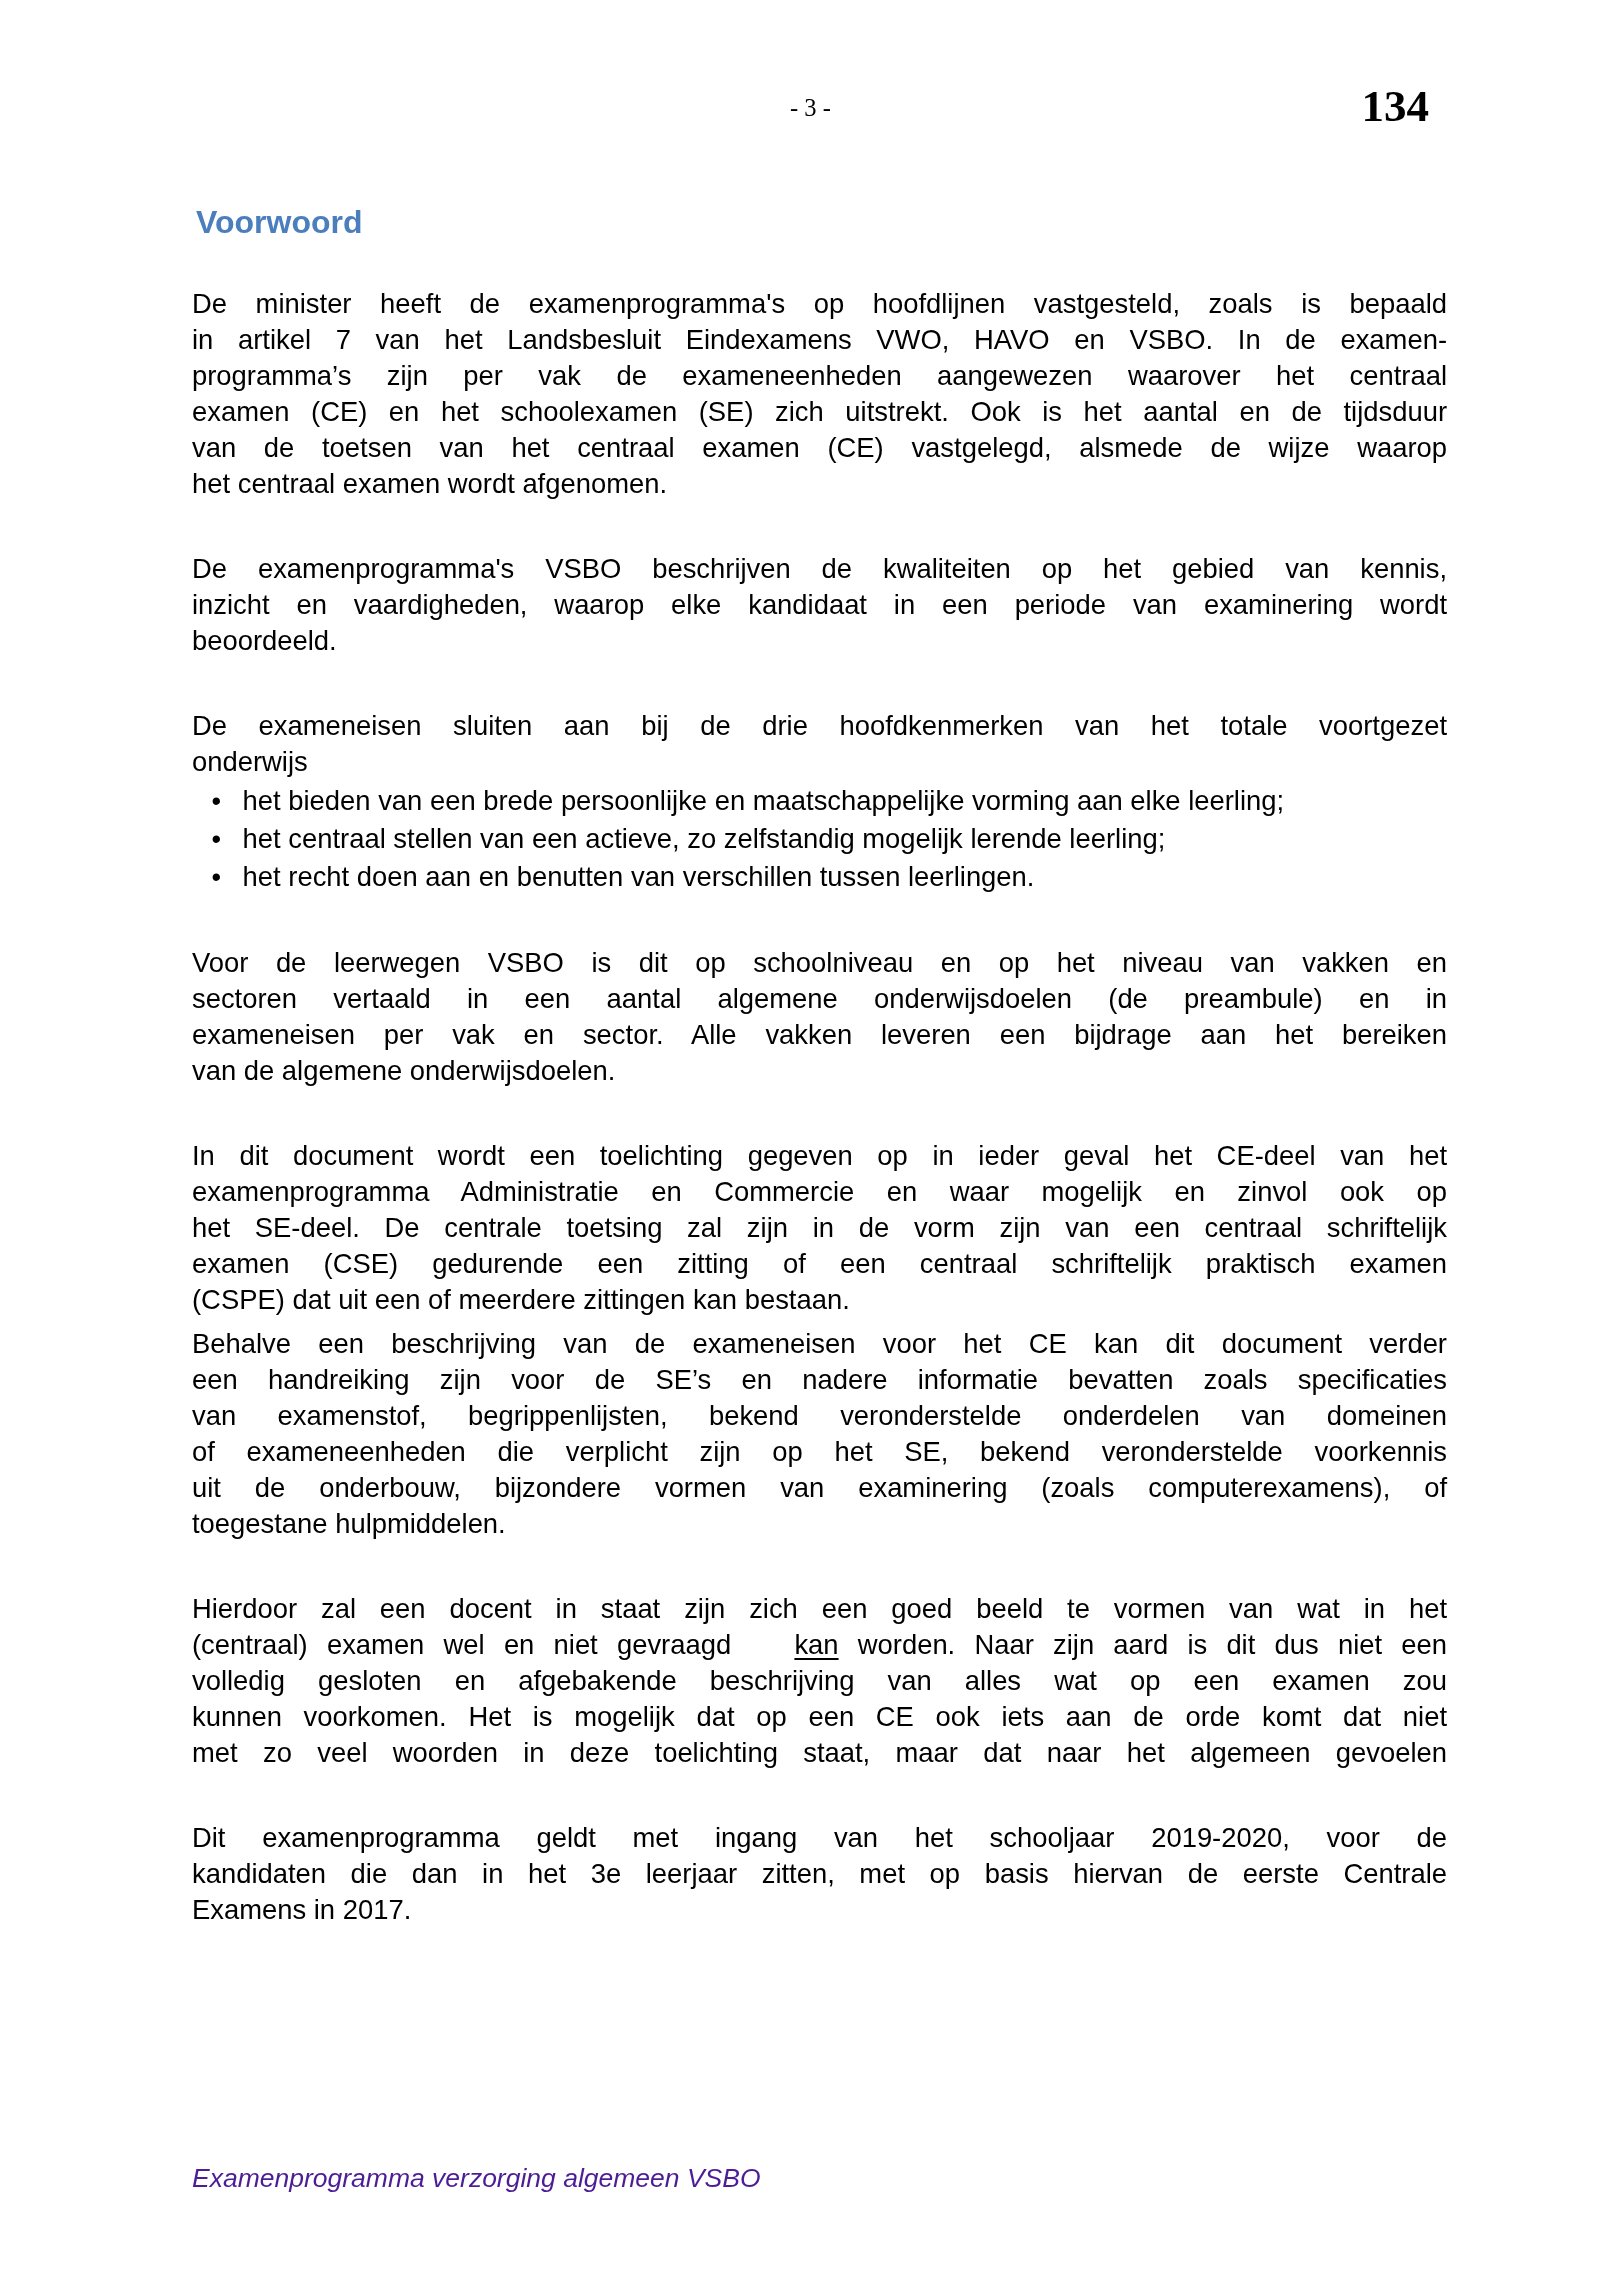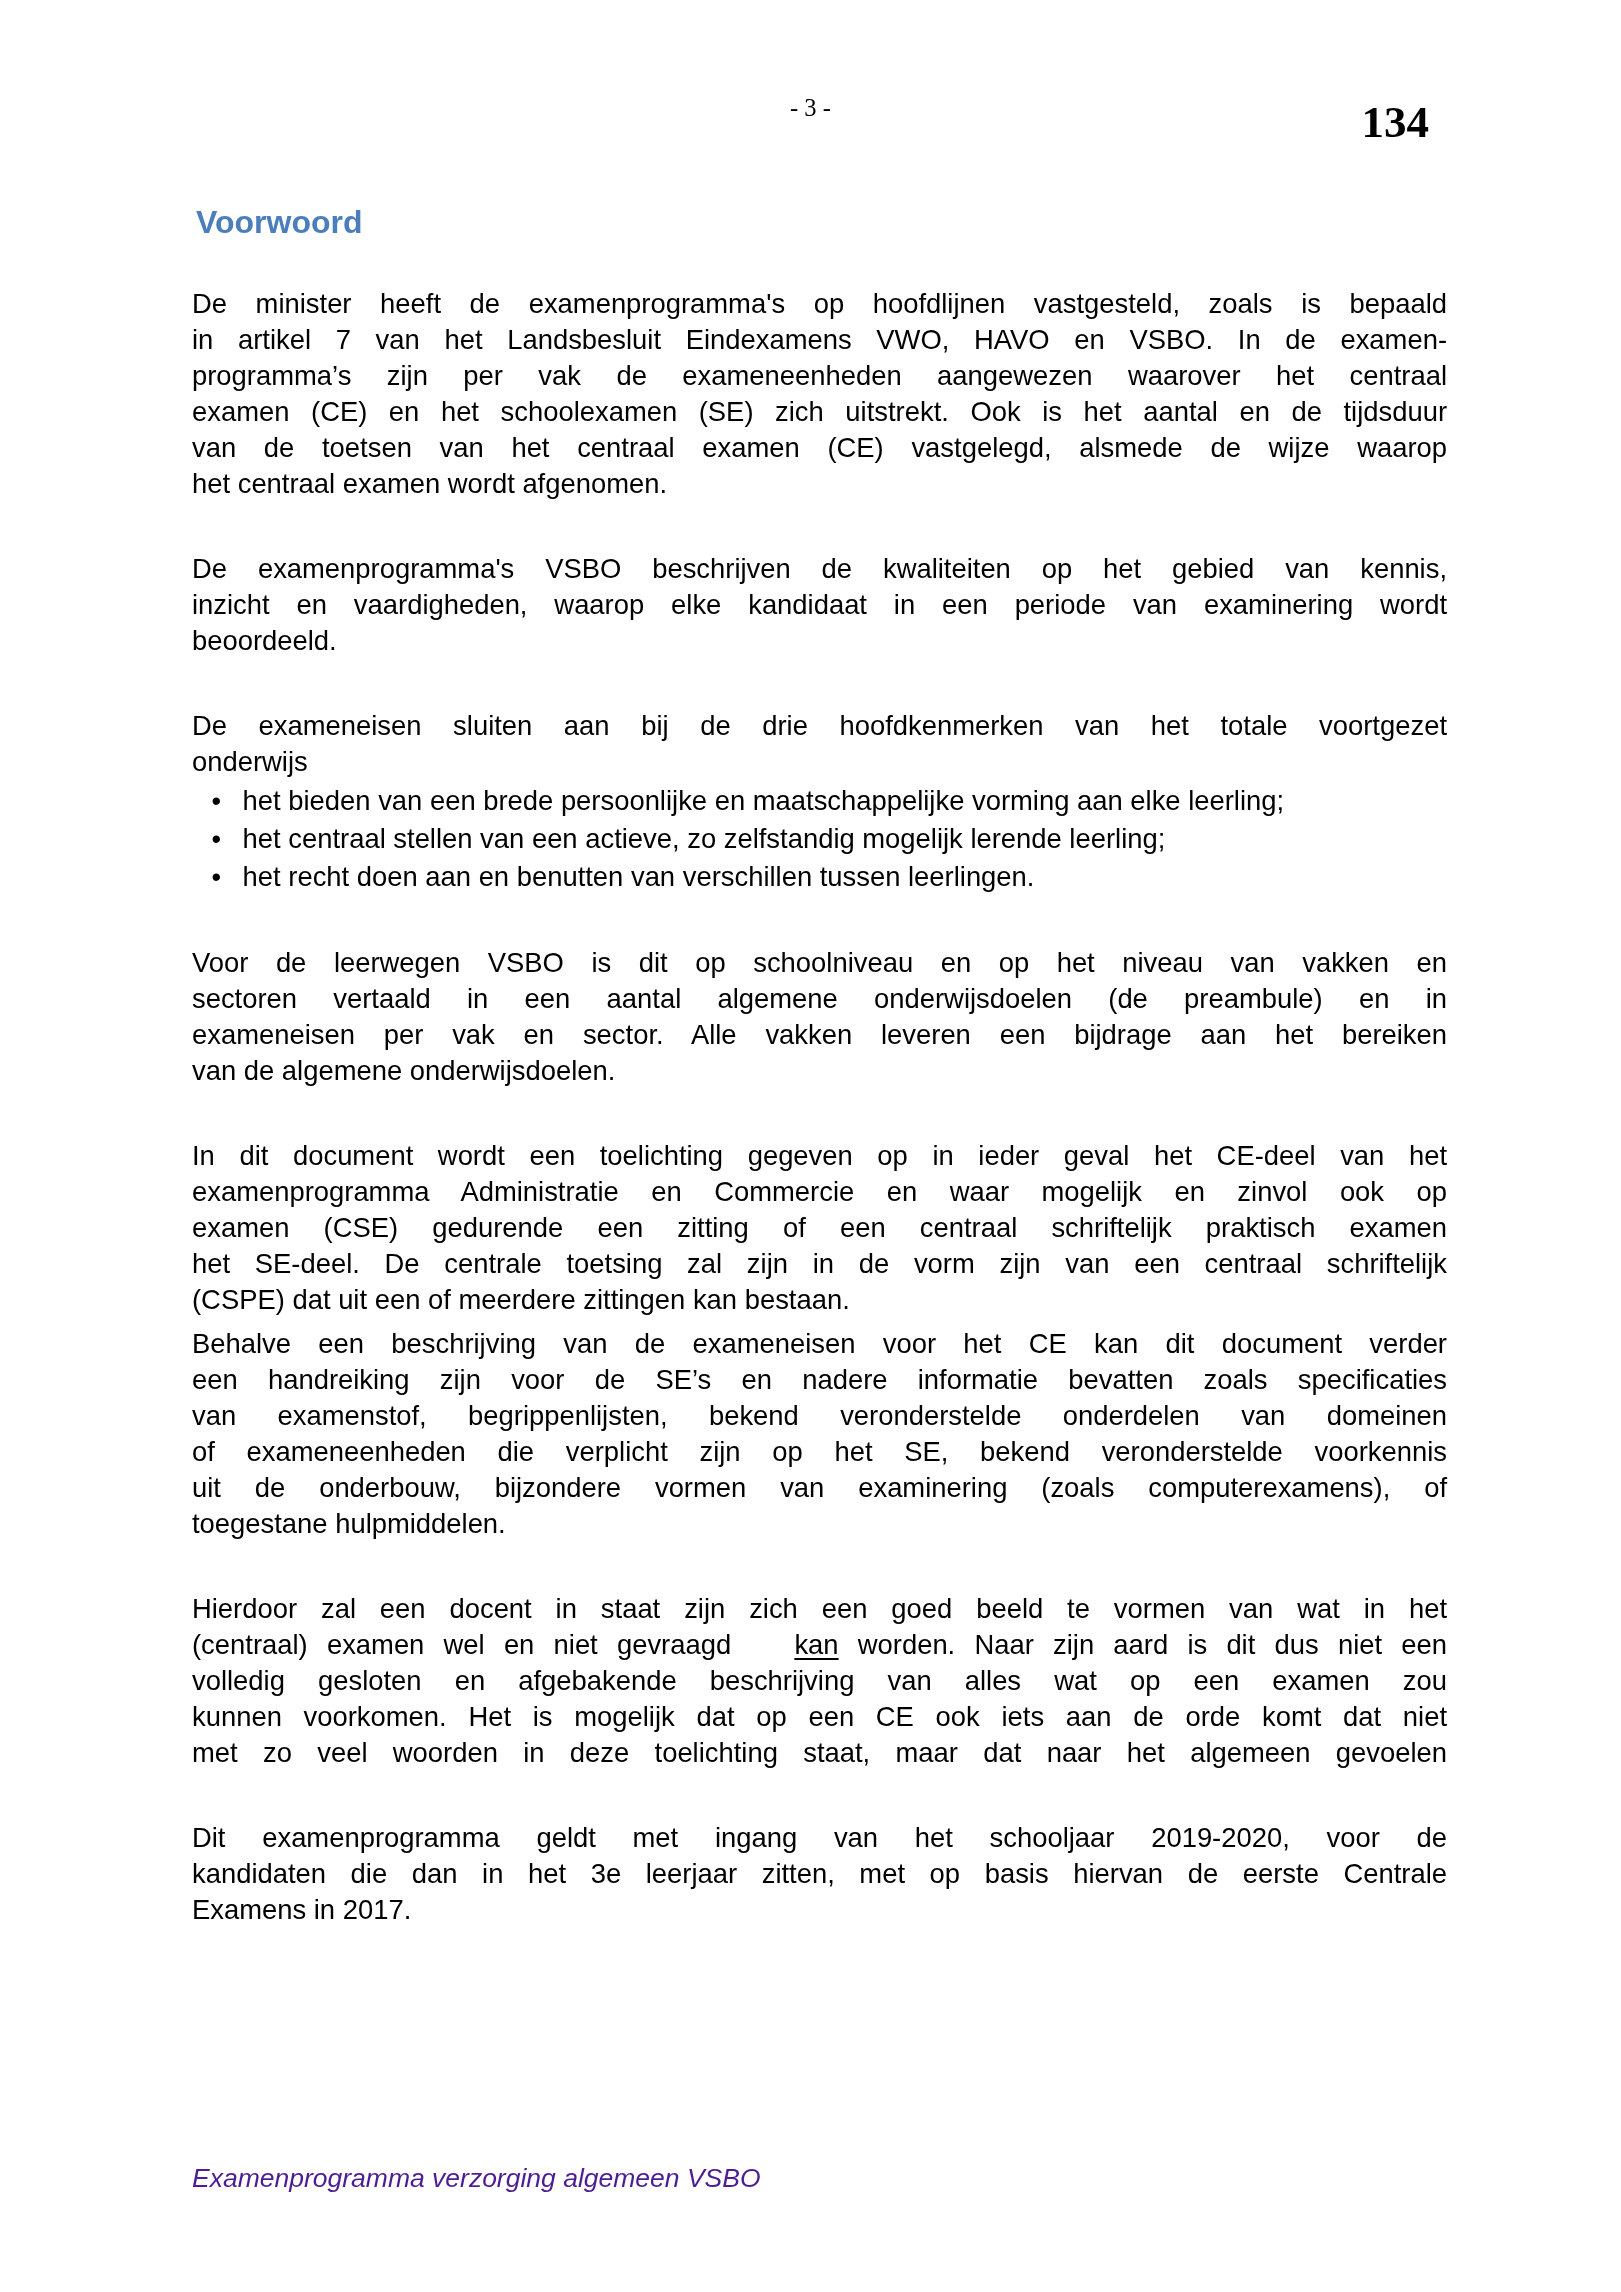--- a/index.html
+++ b/index.html
@@ -12,21 +12,21 @@
     color:#000;
     overflow:hidden;
   }
   .page-number {
     position:absolute; top:94px; left:0; width:100%;
     text-align:center;
     font-family:"Liberation Serif", serif;
     font-size:24.5px; color:#000;
   }
   .corner-number {
-    position:absolute; top:96px; right:192px;
+    position:absolute; top:80px; right:192px;
     font-family:"Liberation Serif", serif;
     font-weight:bold; font-size:45px; color:#000;
   }
   .content {
     position:absolute; left:192px; top:199px; width:1255px;
   }
   .doc-title {
     font-size:32px; line-height:39px; font-weight:bold;
     margin:4px;
   }
@@ -91,22 +91,22 @@
       </div>
       <div class="paragraph">
         <div class="line"><span>Voor de leerwegen VSBO is dit op schoolniveau en op het niveau van vakken en</span></div>
         <div class="line"><span>sectoren vertaald in een aantal algemene onderwijsdoelen (de preambule) en in</span></div>
         <div class="line"><span>exameneisen per vak en sector. Alle vakken leveren een bijdrage aan het bereiken</span></div>
         <div class="line last"><span>van de algemene onderwijsdoelen.</span></div>
       </div>
       <div class="paragraph">
         <div class="line"><span>In dit document wordt een toelichting gegeven op in ieder geval het CE-deel van het</span></div>
         <div class="line"><span>examenprogramma Administratie en Commercie en waar mogelijk en zinvol ook op</span></div>
+        <div class="line"><span>het SE-deel. De centrale toetsing zal zijn in de vorm zijn van een centraal schriftelijk</span></div>
         <div class="line"><span>examen (CSE) gedurende een zitting of een centraal schriftelijk praktisch examen</span></div>
-        <div class="line"><span>het SE-deel. De centrale toetsing zal zijn in de vorm zijn van een centraal schriftelijk</span></div>
         <div class="line last"><span>(CSPE) dat uit een of meerdere zittingen kan bestaan.</span></div>
       </div>
       <div class="paragraph tight">
         <div class="line"><span>Behalve een beschrijving van de exameneisen voor het CE kan dit document verder</span></div>
         <div class="line"><span>een handreiking zijn voor de SE’s en nadere informatie bevatten zoals specificaties</span></div>
         <div class="line"><span>van examenstof, begrippenlijsten, bekend veronderstelde onderdelen van domeinen</span></div>
         <div class="line"><span>of exameneenheden die verplicht zijn op het SE, bekend veronderstelde voorkennis</span></div>
         <div class="line"><span>uit de onderbouw, bijzondere vormen van examinering (zoals computerexamens), of</span></div>
         <div class="line last"><span>toegestane hulpmiddelen.</span></div>
       </div>

